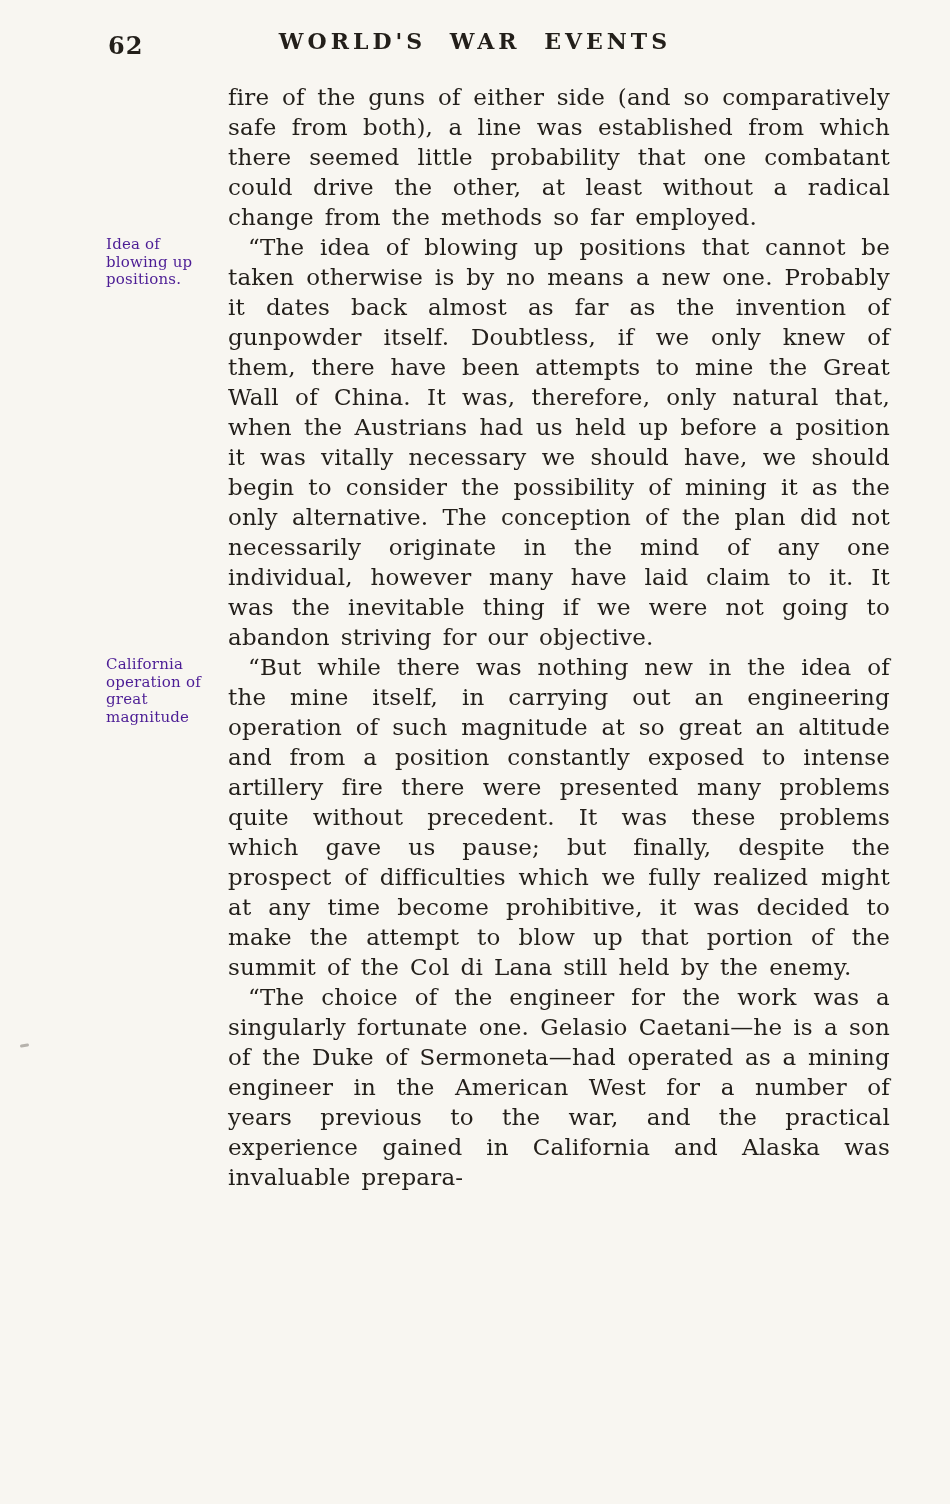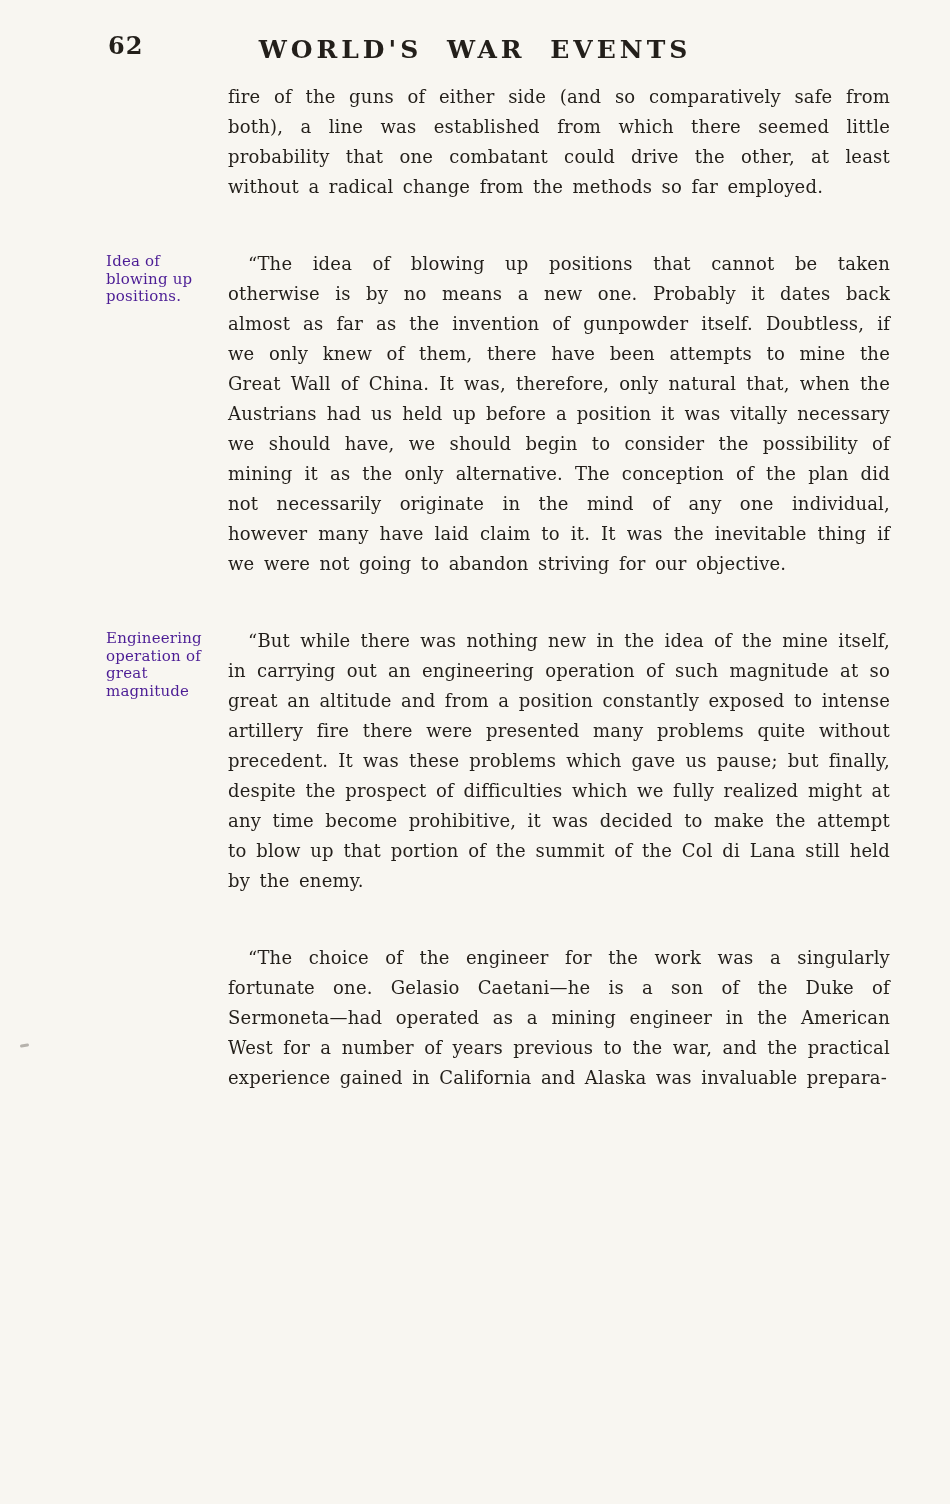--- a/index.html
+++ b/index.html
@@ -27,48 +27,47 @@
   }
   .page-number {
     position: absolute;
     left: 108px;
     top: 3px;
     font-size: 24px;
     font-weight: 700;
     letter-spacing: 1px;
   }
   .header-title {
-    margin: 7px;
+    margin: 0;
     text-align: center;
-    font-size: 25px;
+    font-size: 22px;
     font-weight: 700;
     letter-spacing: 4px;
     word-spacing: 12px;
   }
   
   .text-column {
     position: absolute;
     top: 82px;
     left: 228px;
     width: 662px;
   }
   .para {
     position: relative;
   }
   .para p {
     margin: 0;
     text-align: justify;
-    font-size: 18px;
+    font-size: 23px;
     line-height: 30px;
     word-spacing: 3.5px;
     letter-spacing: 0.2px;
   }
   .para.indent p {
     text-indent: 20px;
-    margin-top: 47px;
   }
   .sidenote {
     position: absolute;
     left: -122px;
     top: 4px;
     width: 112px;
     font-size: 15px;
     line-height: 17.5px;
     letter-spacing: 0.2px;
     color: #4c1d95;
@@ -101,21 +100,21 @@
     <div class="para">
       <p>fire of the guns of either side (and so comparatively safe from both), a line was established from which there seemed little probability that one combatant could drive the other, at least without a radical change from the methods so far employed.</p>
     </div>
 
     <div class="para indent">
       <div class="sidenote">Idea of blowing up positions.</div>
       <p>“The idea of blowing up positions that cannot be taken otherwise is by no means a new one.  Probably it dates back almost as far as the invention of gunpowder itself.  Doubtless, if we only knew of them, there have been attempts to mine the Great Wall of China.  It was, therefore, only natural that, when the Austrians had us held up before a position it was vitally necessary we should have, we should begin to consider the possibility of mining it as the only alternative.  The conception of the plan did not necessarily originate in the mind of any one individual, however many have laid claim to it.  It was the inevitable thing if we were not going to abandon striving for our objective.</p>
     </div>
 
     <div class="para indent">
-      <div class="sidenote">Engineering operation of great magnitude</div>
+      <div class="sidenote">California operation of great magnitude</div>
       <p>“But while there was nothing new in the idea of the mine itself, in carrying out an engineering operation of such magnitude at so great an altitude and from a position constantly exposed to intense artillery fire there were presented many problems quite without precedent.  It was these problems which gave us pause; but finally, despite the prospect of difficulties which we fully realized might at any time become prohibitive, it was decided to make the attempt to blow up that portion of the summit of the Col di Lana still held by the enemy.</p>
     </div>
 
     <div class="para indent">
       <p>“The choice of the engineer for the work was a singularly fortunate one.  Gelasio Caetani—he is a son of the Duke of Sermoneta—had operated as a mining engineer in the American West for a number of years previous to the war, and the practical experience gained in California and Alaska was invaluable prepara-</p>
     </div>
 
   </div>
 
   <div class="scan-artifact"></div>

